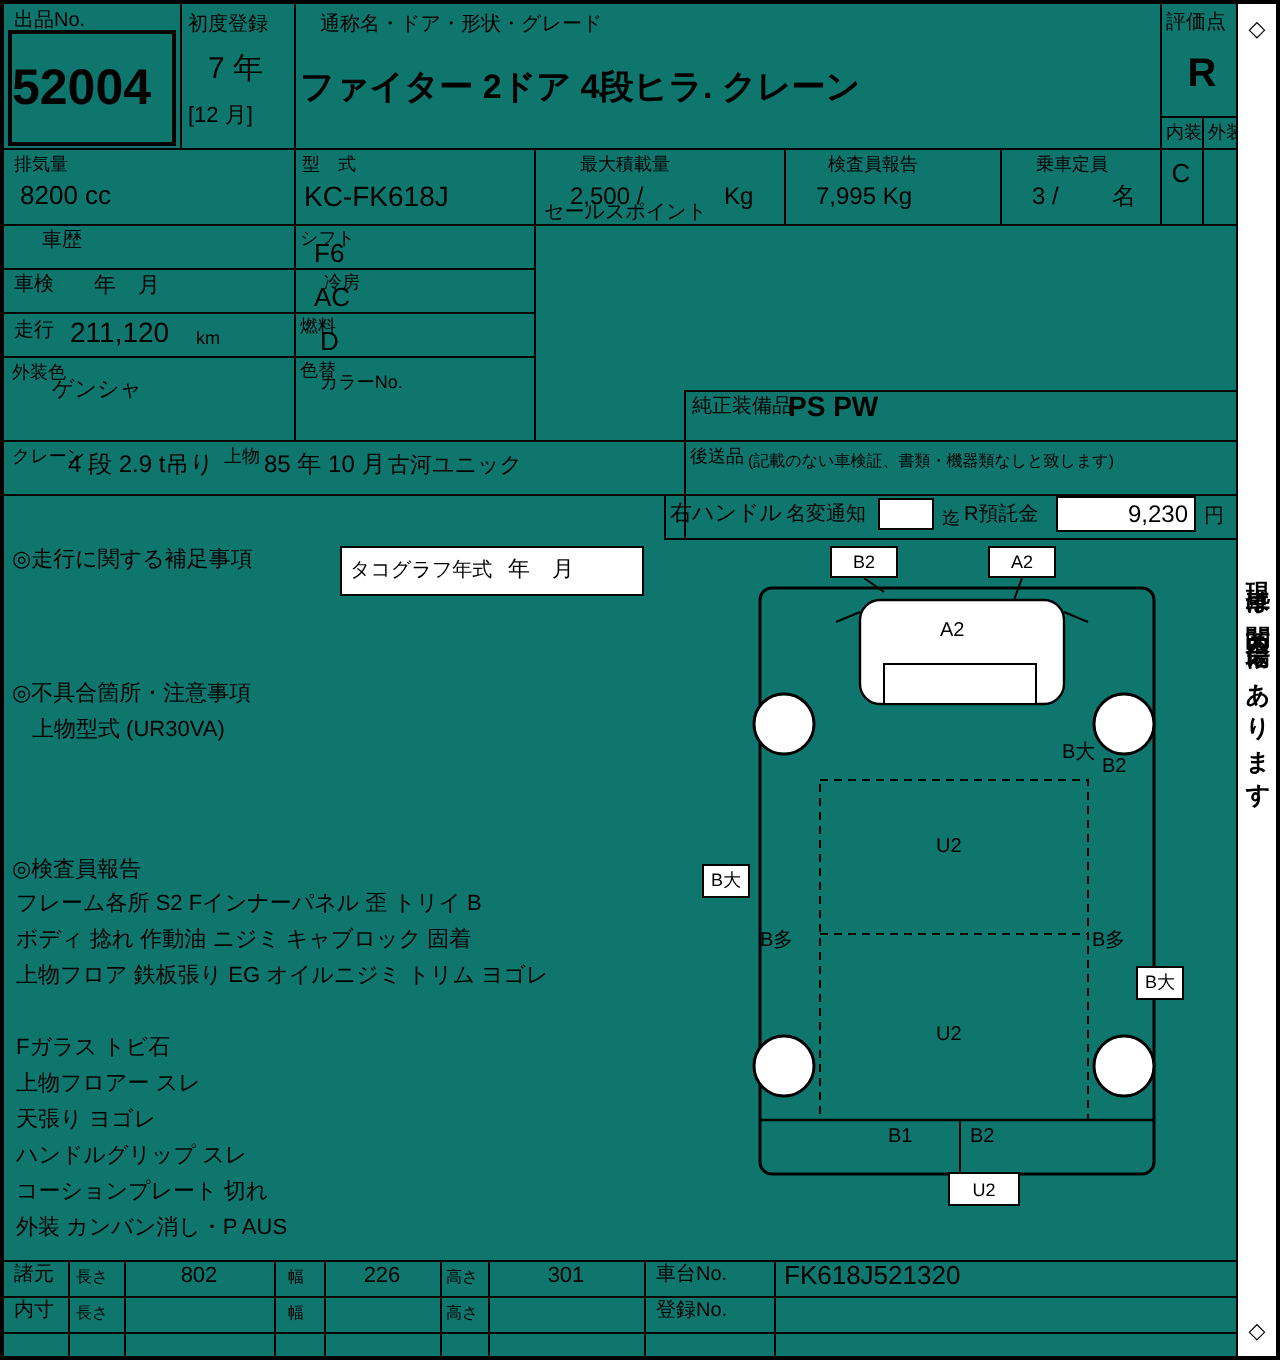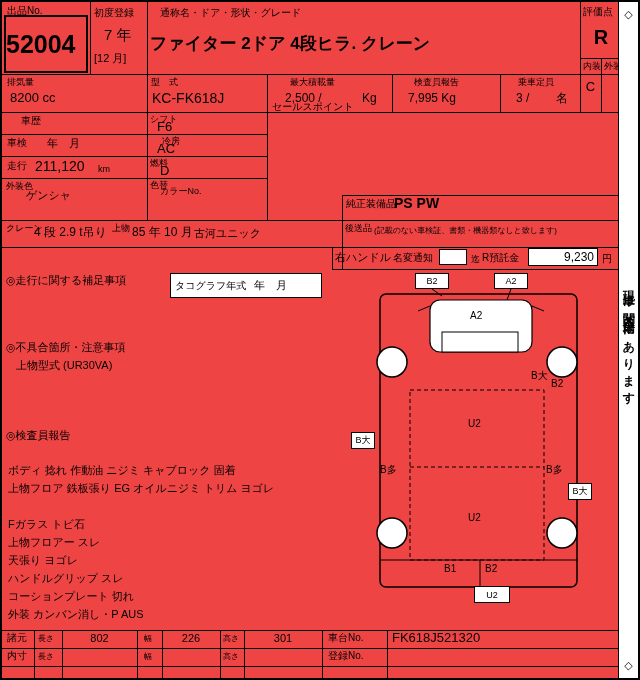--- a/index.html
+++ b/index.html
@@ -1,17 +1,17 @@
 <!DOCTYPE html>
 <html><head>
 <meta charset="utf-8">
 <style>
   html,body{margin:0;padding:0;background:#e8e8e8;}
   .sheet{
-    position:relative;width:640px;height:680px;background:#ef4444;color:#000;
+    position:relative;width:640px;height:680px;background:#0f766e;color:#000;
     border:2px solid #000;box-sizing:border-box;overflow:hidden;
     font-family:"Liberation Sans","DejaVu Sans",sans-serif;
   }
   .hl{position:absolute;height:1px;background:#000;}
   .vl{position:absolute;width:1px;background:#000;}
   .t{position:absolute;white-space:nowrap;line-height:1.15;color:#000;}
   .c{text-align:center;}
   .b{font-weight:bold;}
   .box{position:absolute;border:1px solid #000;background:#fff;display:flex;align-items:center;justify-content:center;box-sizing:border-box;}
   .f8{font-size:8px}.f9{font-size:9px}.f10{font-size:10px}.f11{font-size:11px}
@@ -133,20 +133,21 @@
   </div>
   <span class="t f10" style="left:600px;top:251px">円</span>
 
   <span class="t f11" style="left:4px;top:272px">◎走行に関する補足事項</span>
   <div class="box" style="left:168px;top:271px;width:152px;height:25px;justify-content:flex-start"></div>
   <span class="t f10" style="left:173px;top:278px">タコグラフ年式</span>
   <span class="t f11" style="left:252px;top:277px">年　月</span>
   <span class="t f11" style="left:4px;top:339px">◎不具合箇所・注意事項</span>
   <span class="t f11" style="left:14px;top:357px">上物型式 (UR30VA)</span>
   <span class="t f11" style="left:4px;top:427px">◎検査員報告</span>
+  <span class="t f11" style="left:6px;top:444px">フレーム各所 S2  Fインナーパネル 歪  トリイ B</span>
   <span class="t f11" style="left:6px;top:462px">ボディ 捻れ  作動油 ニジミ  キャブロック 固着</span>
   <span class="t f11" style="left:6px;top:480px">上物フロア 鉄板張り  EG オイルニジミ  トリム ヨゴレ</span>
   <span class="t f11" style="left:6px;top:516px">Fガラス トビ石</span>
   <span class="t f11" style="left:6px;top:534px">上物フロアー スレ</span>
   <span class="t f11" style="left:6px;top:552px">天張り ヨゴレ</span>
   <span class="t f11" style="left:6px;top:570px">ハンドルグリップ スレ</span>
   <span class="t f11" style="left:6px;top:588px">コーションプレート 切れ</span>
   <span class="t f11" style="left:6px;top:606px">外装 カンバン消し・P AUS</span>
 
   <div class="diagram">

